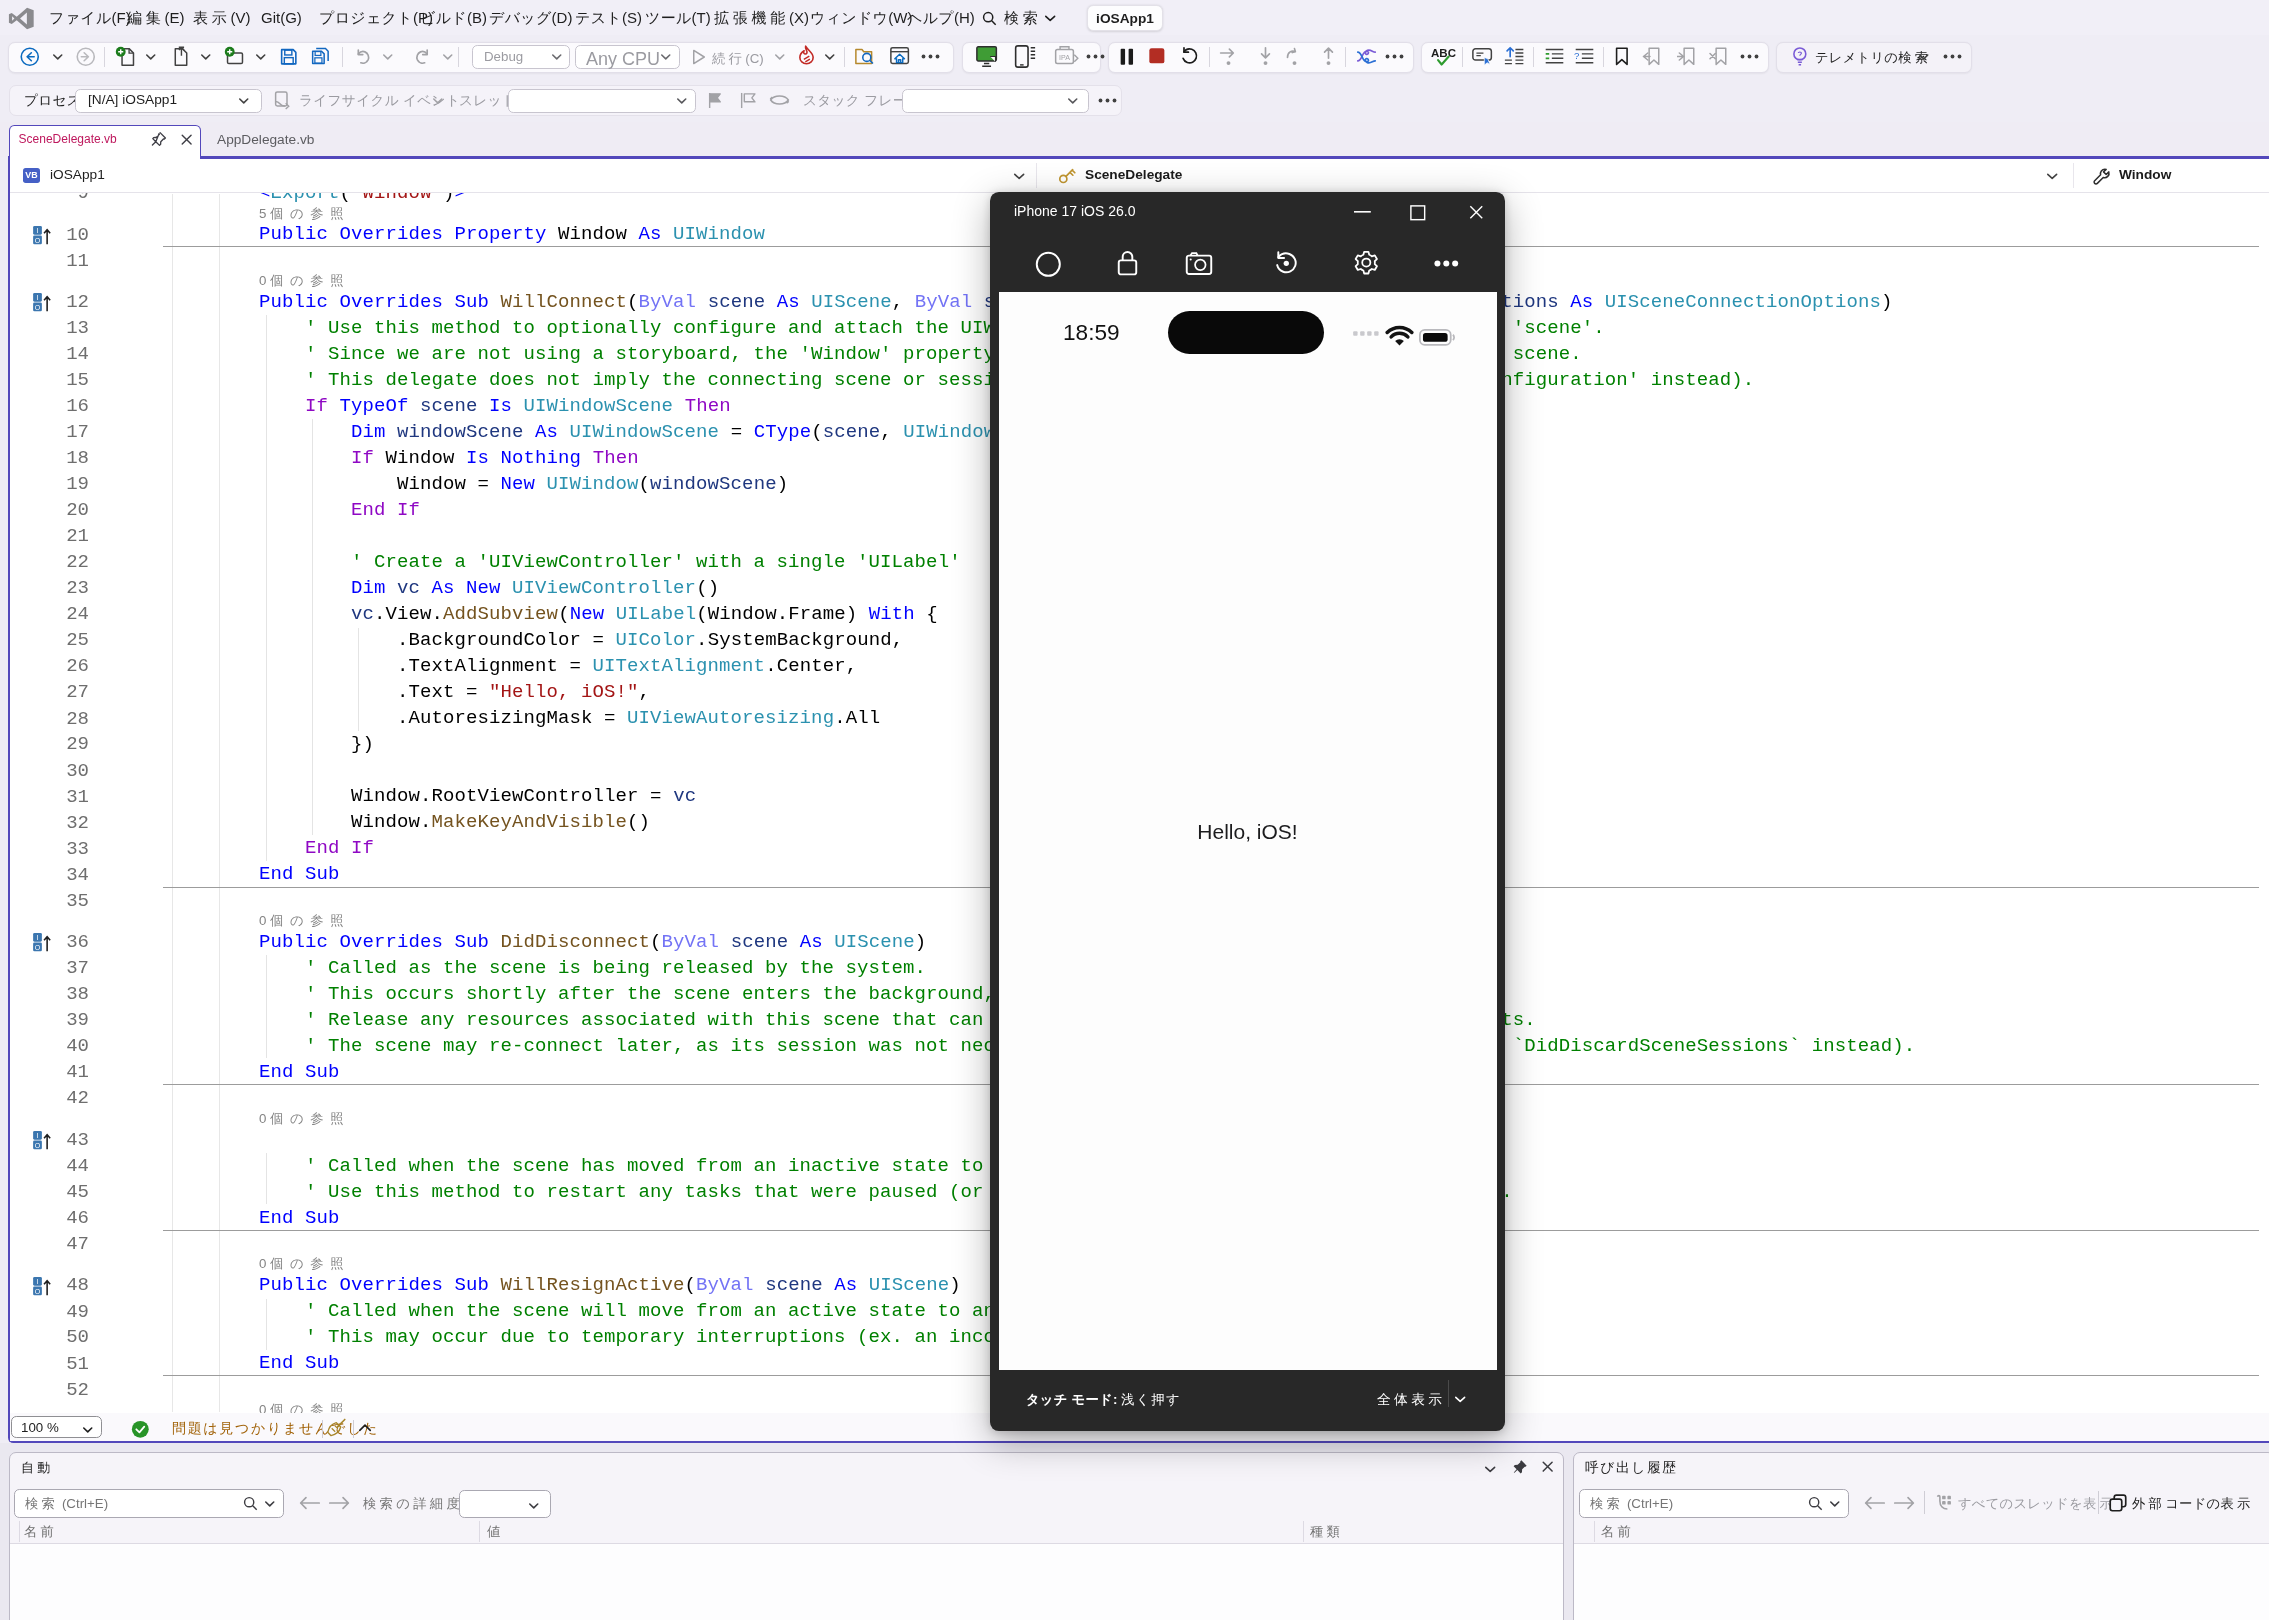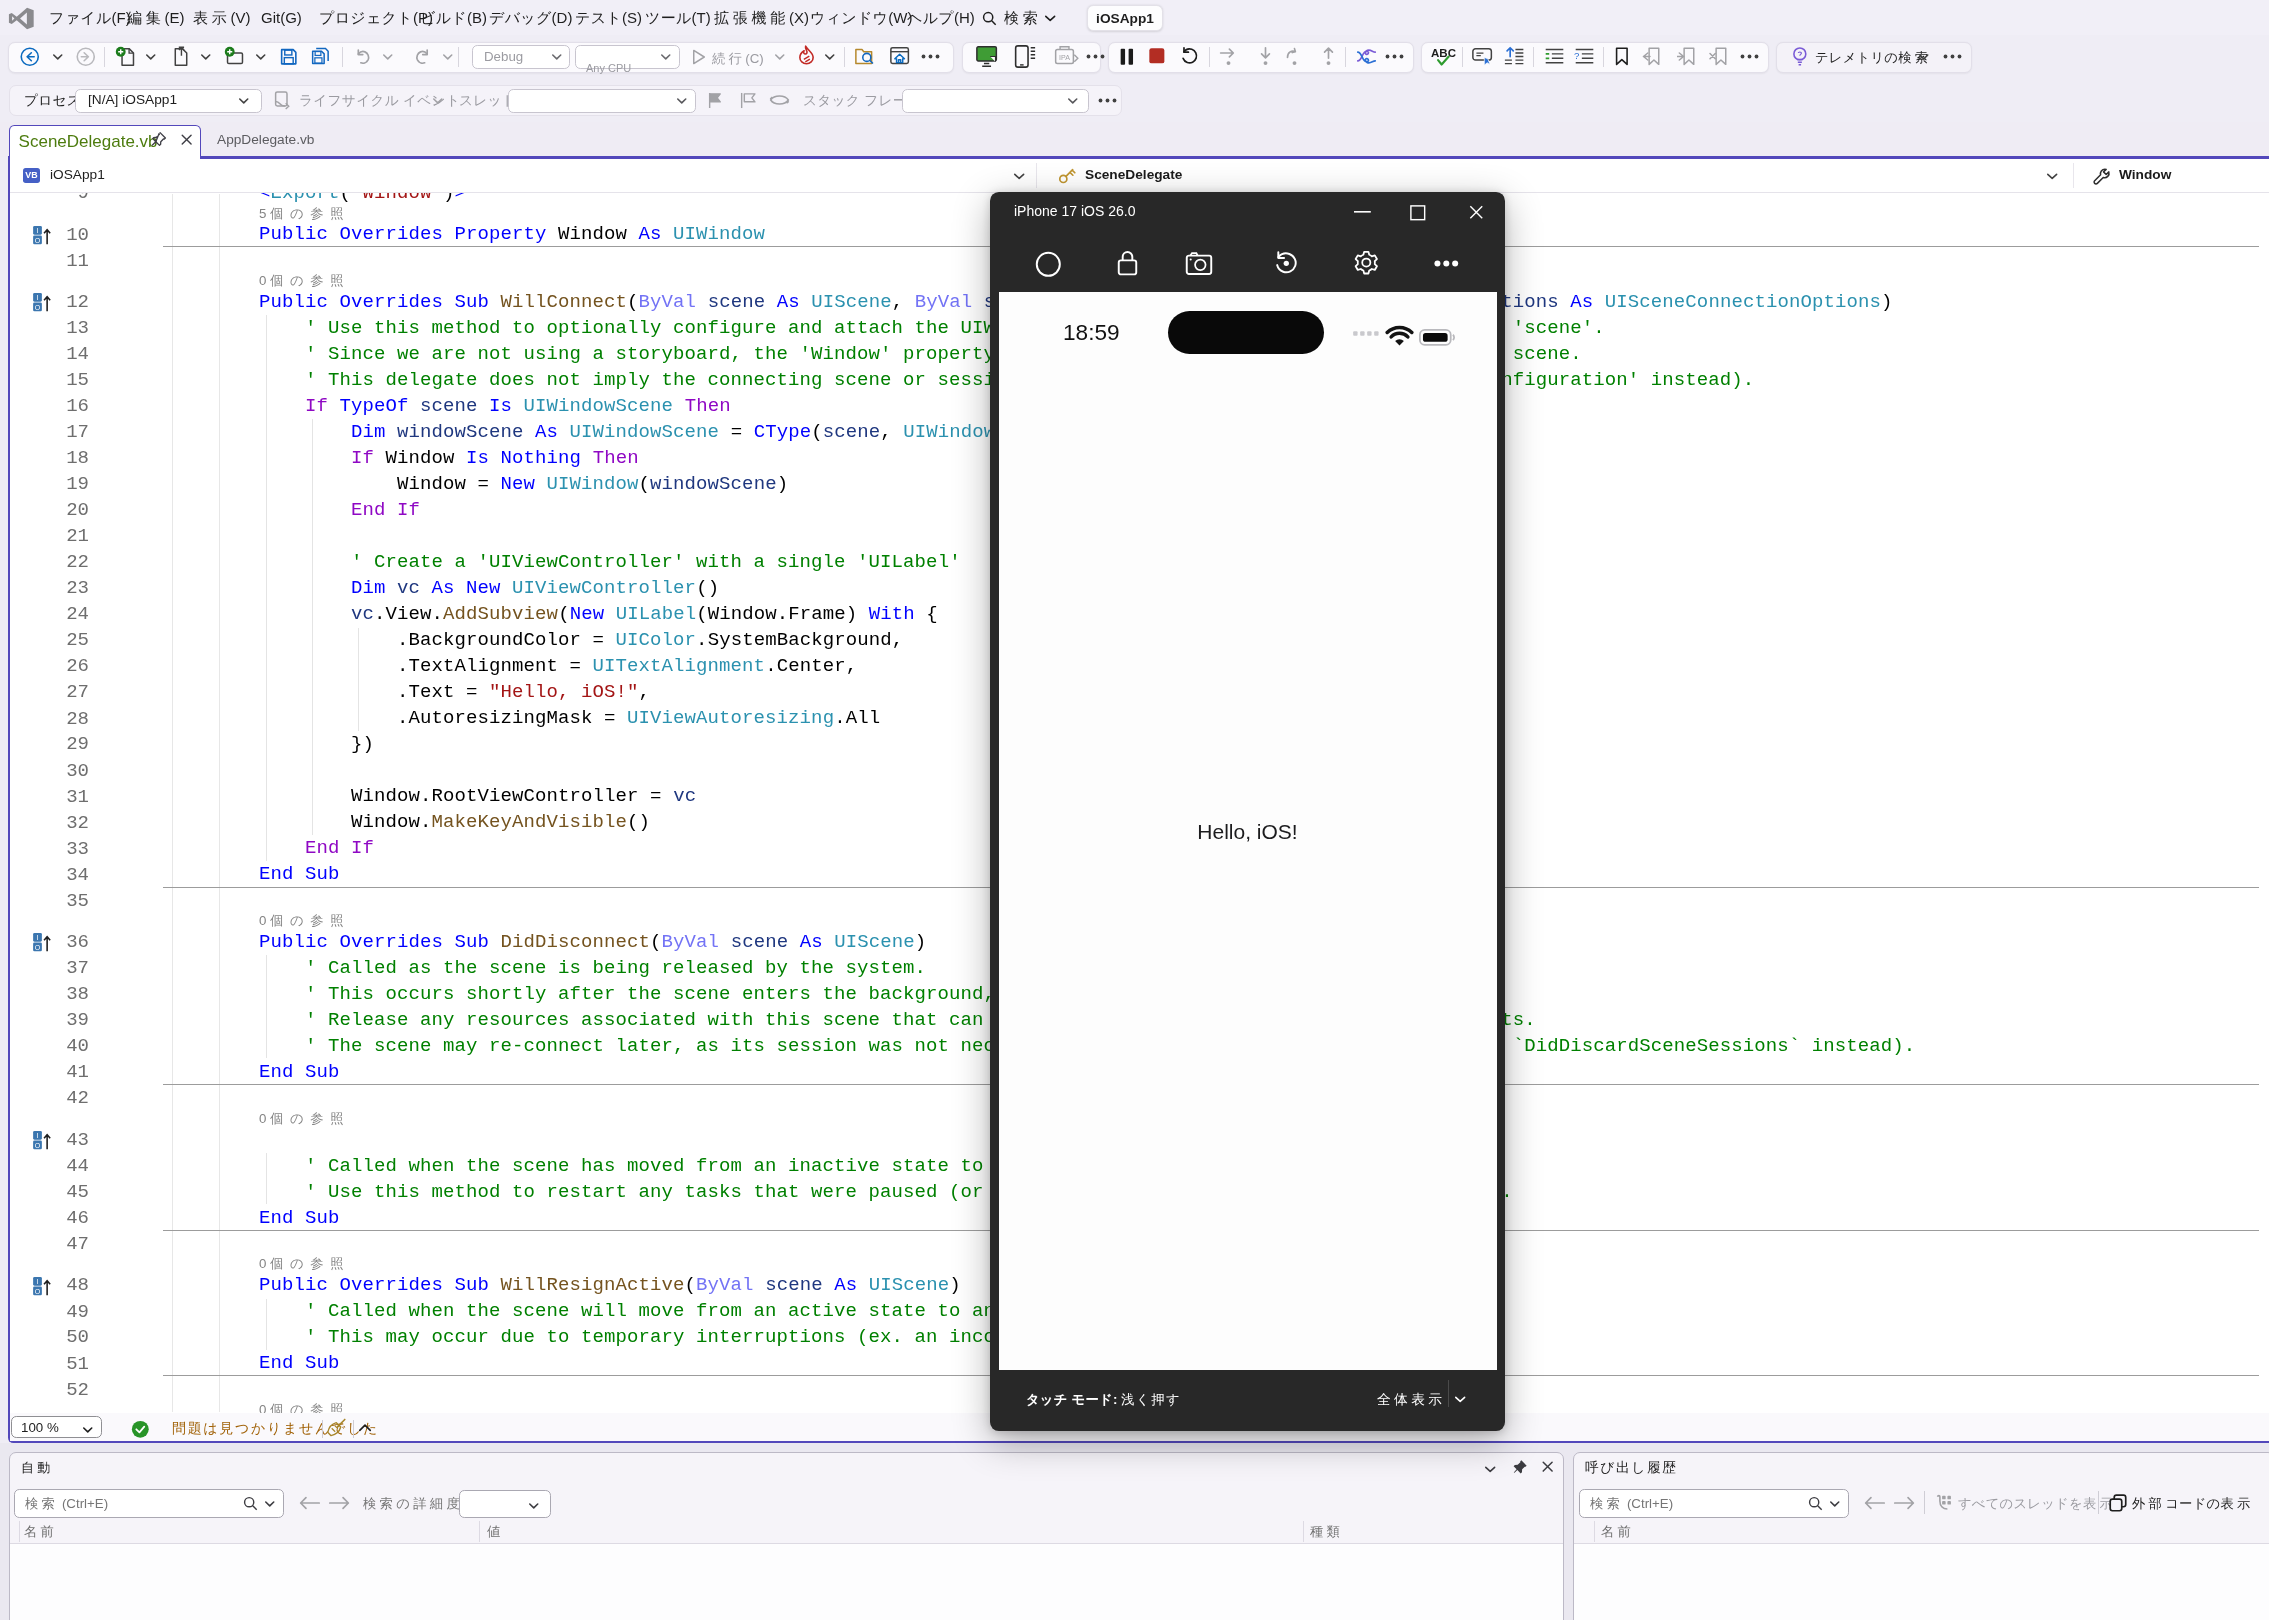--- a/index.html
+++ b/index.html
@@ -143,21 +143,21 @@
 <svg class="abs" style="left:442px;top:51px;" width="11.5" height="11.5" viewBox="0 0 13 13">
     <path d="M2 4.55 L6.5 8.84 L11 4.55" stroke="#a2a2a6" stroke-width="1.8" fill="none" stroke-linecap="round" stroke-linejoin="round"></path>
   </svg>
 <div class="abs" style="left:458px;top:47px;width:0.9px;height:19.5px;background:#d8d6de"></div>
 <div class="combo" style="left:472px;top:45px;width:98px;height:24px"></div>
 <div class="abs gtxt" style="left:484px;top:49px;font-size:13.3px">Debug</div>
 <svg class="abs" style="left:551px;top:51px;" width="11.5" height="11.5" viewBox="0 0 13 13">
     <path d="M2 4.55 L6.5 8.84 L11 4.55" stroke="#6a6a6e" stroke-width="1.8" fill="none" stroke-linecap="round" stroke-linejoin="round"></path>
   </svg>
 <div class="combo" style="left:575px;top:45px;width:105px;height:24px"></div>
-<div class="abs gtxt" style="left:586px;top:62px;font-size:11px">Any CPU</div>
+<div class="abs gtxt" style="left:586px;top:49px;font-size:18px">Any CPU</div>
 <svg class="abs" style="left:660px;top:51px;" width="11.5" height="11.5" viewBox="0 0 13 13">
     <path d="M2 4.55 L6.5 8.84 L11 4.55" stroke="#6a6a6e" stroke-width="1.8" fill="none" stroke-linecap="round" stroke-linejoin="round"></path>
   </svg>
 <svg class="abs" style="left:692px;top:49px;" width="14" height="16" viewBox="0 0 16 18">
     <path d="M2 1.5 L14 9 L2 16.5 Z" stroke="#a2a2a6" stroke-width="1.7" fill="none" stroke-linejoin="round"></path>
   </svg>
 <div class="abs gtxt" style="left:712px;top:50px;font-size:13.3px"><span class="kj">続行</span>(C)</div>
 <svg class="abs" style="left:774px;top:51px;" width="11.5" height="11.5" viewBox="0 0 13 13">
     <path d="M2 4.55 L6.5 8.84 L11 4.55" stroke="#a2a2a6" stroke-width="1.8" fill="none" stroke-linecap="round" stroke-linejoin="round"></path>
   </svg>
@@ -344,21 +344,21 @@
     <path d="M2 4.55 L6.5 8.84 L11 4.55" stroke="#57575b" stroke-width="1.8" fill="none" stroke-linecap="round" stroke-linejoin="round"></path>
   </svg>
 <svg class="abs" style="left:1097px;top:97px;" width="21" height="7" viewBox="0 0 24 8">
     <circle cx="4" cy="4" r="2.2" fill="#404040"></circle>
     <circle cx="12" cy="4" r="2.2" fill="#404040"></circle>
     <circle cx="20" cy="4" r="2.2" fill="#404040"></circle>
   </svg>
 <div id="tabs"></div>
 <div id="tabline"></div>
 <div id="atab"></div>
-<div class="abs" style="left:18.6px;top:132px;font-size:17px;color:#4d7c0f;z-index:6">SceneDelegate.vb</div>
+<div class="abs" style="left:18.6px;top:132px;font-size:12px;color:#be185d;z-index:6">SceneDelegate.vb</div>
 <svg class="abs" style="left:151px;top:131px;z-index:6" width="16" height="16" viewBox="0 0 18 18">
     <path d="M10.2 1.8 L16.2 7.8 L15 9 L14.2 8.8 L11 12 L10.8 15 L9.6 16.2 L5.4 12 L1.6 15.8 M5.4 12 L2 8.6 L3.2 7.4 L6.2 7 L9.4 3.8 L9 3 Z" stroke="#3f3f46" stroke-width="1.5" fill="none" stroke-linecap="round" stroke-linejoin="round"></path>
   </svg>
 <svg class="abs" style="left:180px;top:133px;z-index:6" width="13.3" height="13.3" viewBox="0 0 15 15">
     <path d="M2.5 2.5 L12.5 12.5 M12.5 2.5 L2.5 12.5" stroke="#3f3f46" stroke-width="1.6" stroke-linecap="round"></path>
   </svg>
 <div class="abs" style="left:217px;top:132px;font-size:13.7px;color:#5c5c60">AppDelegate.vb</div>
 <div id="edborder"></div>
 <div id="crumb"></div>
 <div class="abs" style="z-index:3;left:23px;top:168px;width:17px;height:15px;background:#4560c6;border-radius:2.7px;color:#fff;font-size:8.9px;font-weight:bold;text-align:center;line-height:15px">VB</div>

